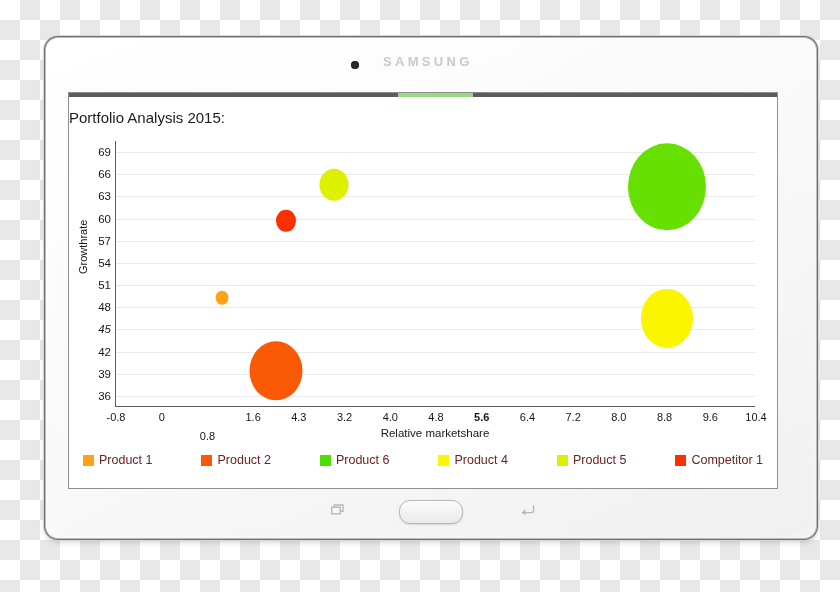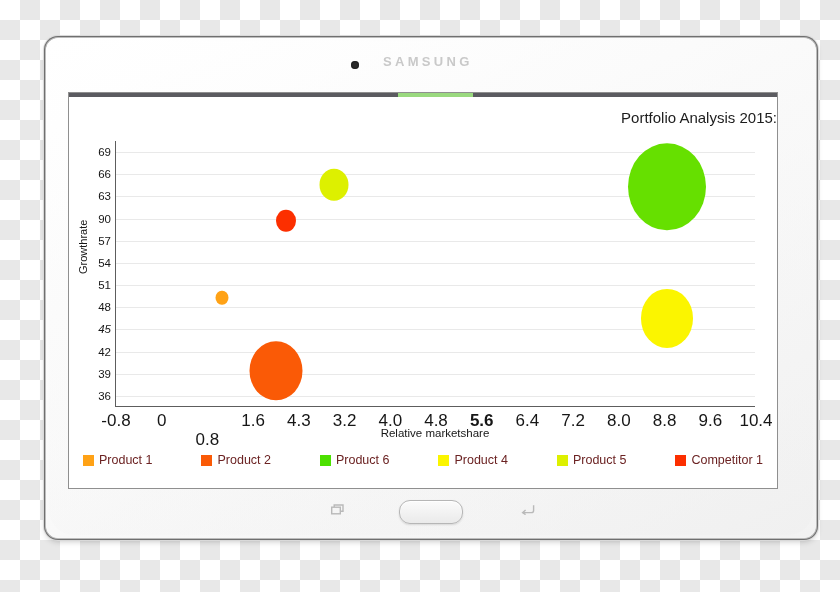--- a/index.html
+++ b/index.html
@@ -105,21 +105,21 @@
     position: absolute;
     left: 0;
     top: 4px;
     width: 100%;
     height: 391px;
   }
   #chart-title {
     position: absolute;
     top: 12px;
     width: 100%;
-    text-align: right;
+    text-align: left;
     font-size: 15px;
     color: #1c1c1c;
   }
 
   
   #plot {
     position: absolute;
     left: 46px;
     top: 44px;
     width: 640px;
@@ -142,21 +142,21 @@
     transform: translateY(-50%);
     font-size: 11.5px;
     color: #161616;
     white-space: nowrap;
   }
   .xtick-label {
     position: absolute;
     top: 100%;
     margin-top: 5px;
     transform: translateX(-50%);
-    font-size: 17px;
+    font-size: 11px;
     color: #161616;
     white-space: nowrap;
   }
   .bubble {
     position: absolute;
     border-radius: 50%;
     transform: translate(-50%, -50%);
   }
   #y-axis-title {
     position: absolute;
@@ -260,21 +260,21 @@
       <div id="chart-title">Portfolio Analysis 2015:</div>
       <div id="y-axis-title">Growthrate</div>
       <div id="plot">
           <div class="gridline" style="top: 11.0833px;"></div>
           <div class="ytick-label" style="top: 11.0833px;">69</div>
           <div class="gridline" style="top: 33.25px;"></div>
           <div class="ytick-label" style="top: 33.25px;">66</div>
           <div class="gridline" style="top: 55.4167px;"></div>
           <div class="ytick-label" style="top: 55.4167px;">63</div>
           <div class="gridline" style="top: 77.5833px;"></div>
-          <div class="ytick-label" style="top: 77.5833px;">90</div>
+          <div class="ytick-label" style="top: 77.5833px;">60</div>
           <div class="gridline" style="top: 99.75px;"></div>
           <div class="ytick-label" style="top: 99.75px;">57</div>
           <div class="gridline" style="top: 121.917px;"></div>
           <div class="ytick-label" style="top: 121.917px;">54</div>
           <div class="gridline" style="top: 144.083px;"></div>
           <div class="ytick-label" style="top: 144.083px;">51</div>
           <div class="gridline" style="top: 166.25px;"></div>
           <div class="ytick-label" style="top: 166.25px;">48</div>
           <div class="gridline" style="top: 188.417px;"></div>
           <div class="ytick-label" style="top: 188.417px; font-style: italic;">45</div>

